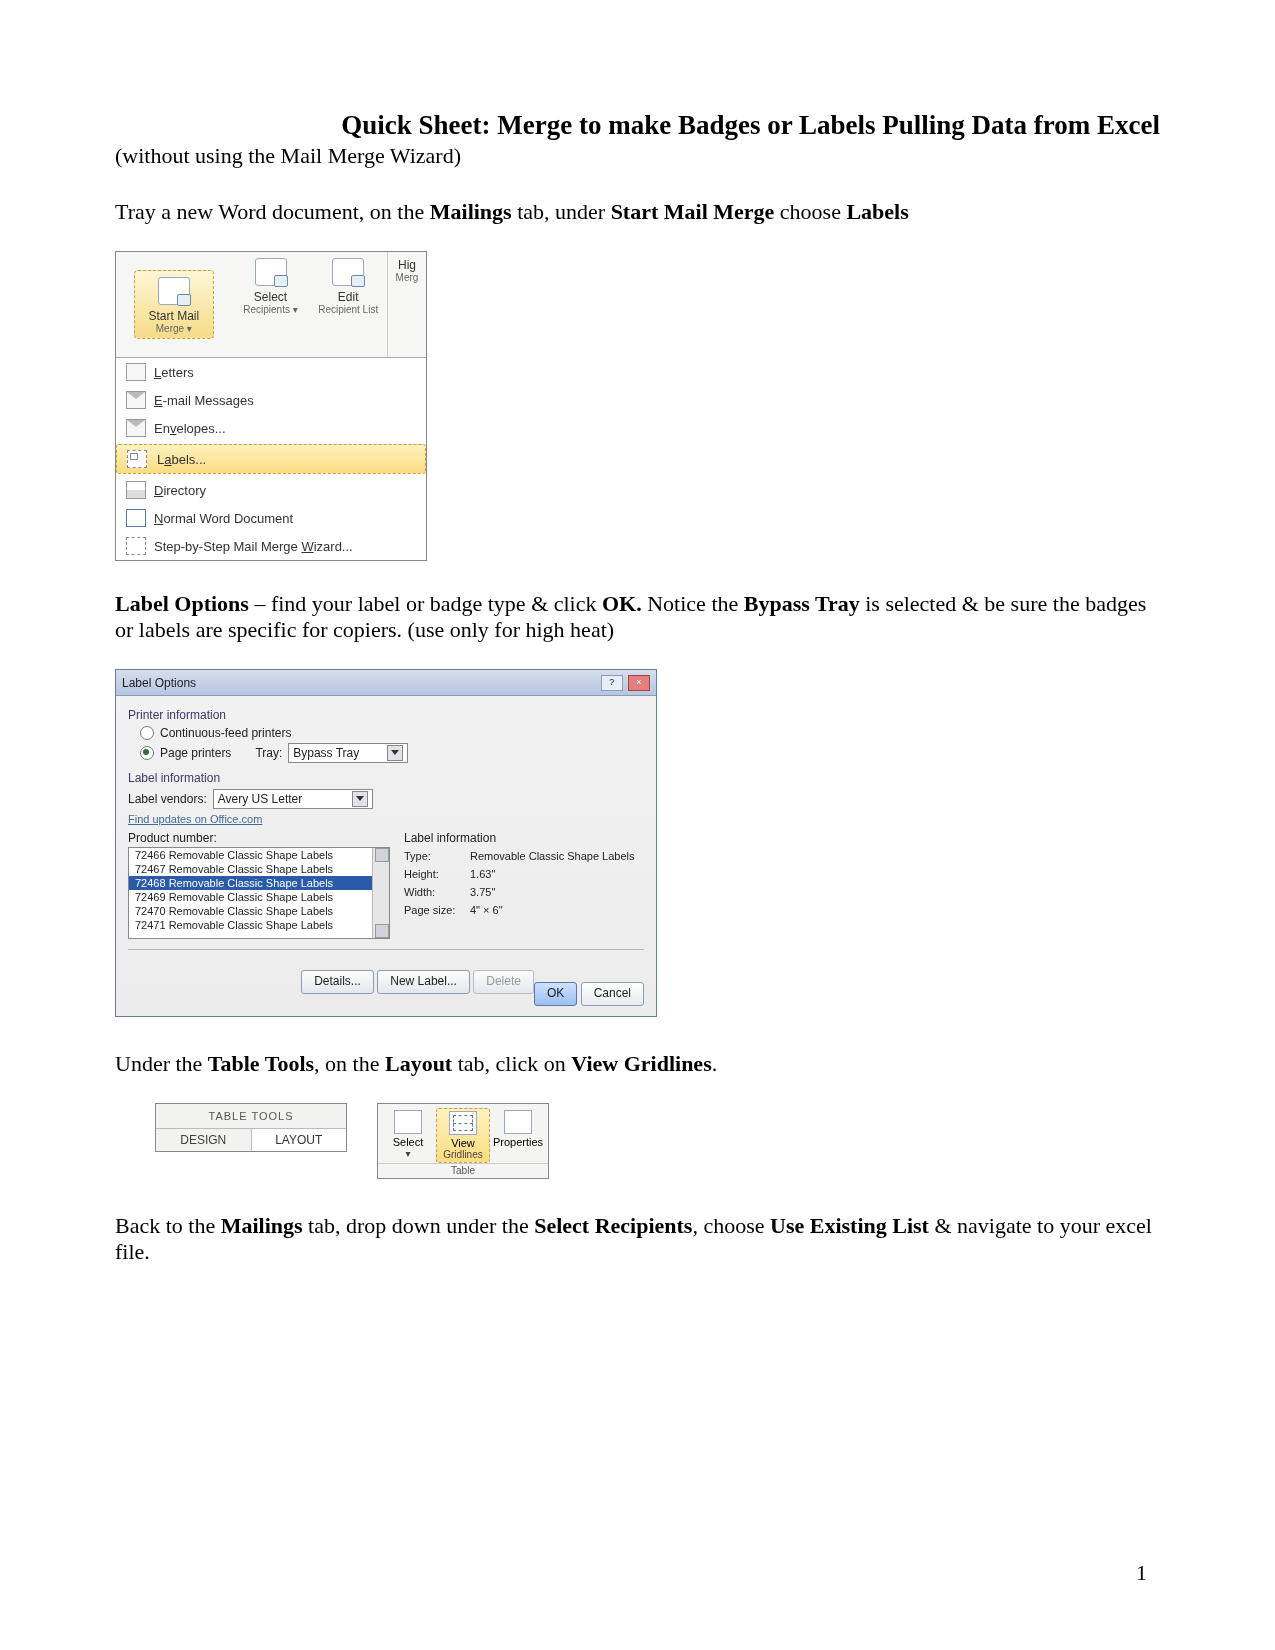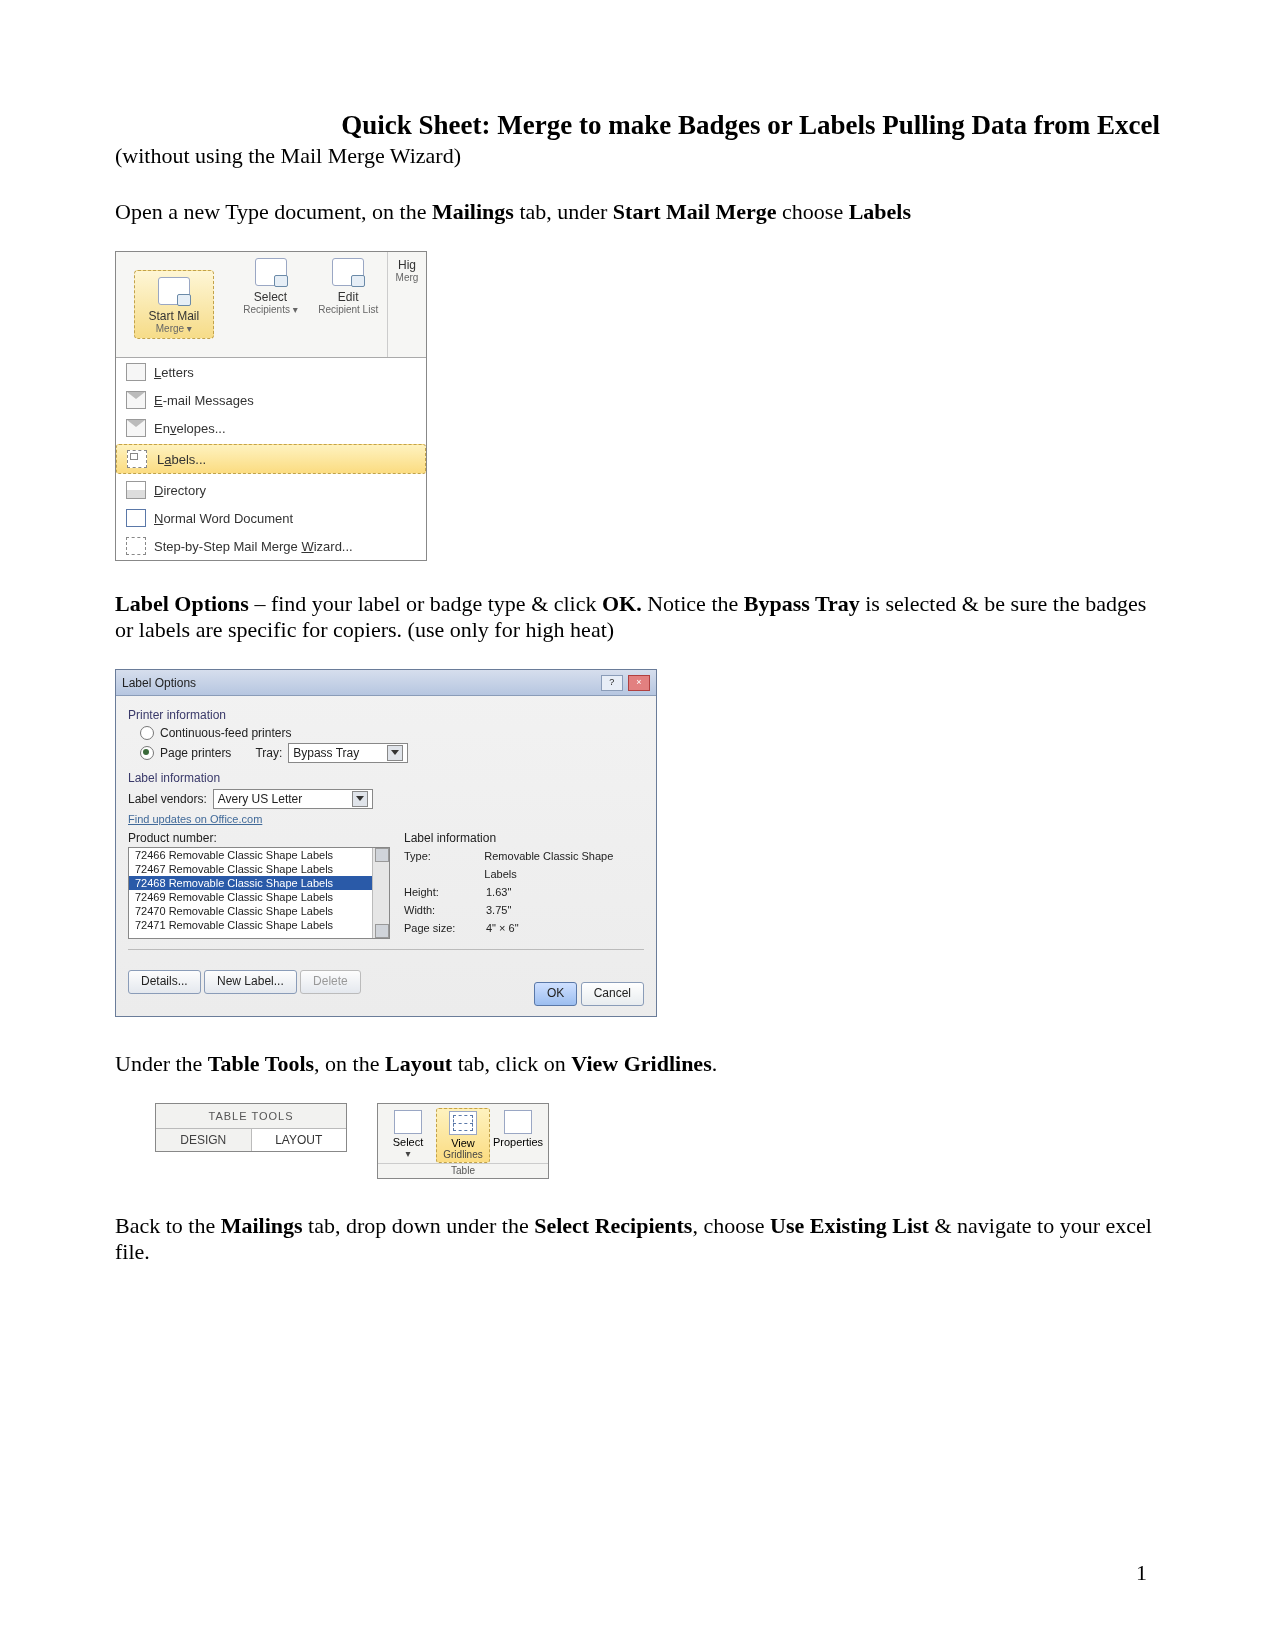--- a/index.html
+++ b/index.html
@@ -144,24 +144,24 @@
   .prodlist .scroll {
     position:absolute;right:0;top:0;bottom:0;width:16px;background:#e6e6e6;border-left:1px solid #bbb;
   }
   .prodlist .scroll::before,.prodlist .scroll::after {
     content:'';position:absolute;left:2px;width:12px;height:12px;background:#d0d4da;border:1px solid #999;
   }
   .prodlist .scroll::before{top:0;} .prodlist .scroll::after{bottom:0;}
   .prodlist .item { padding:1px 6px;font-size:11px;white-space:nowrap; }
   .prodlist .item.sel-item { background:#2a5aa8;color:#fff; }
   .infogrid { font-size:11px;line-height:18px; }
-  .infogrid .row { display:flex;gap:24px; }
+  .infogrid .row { display:flex;gap:8px; }
   .infogrid .k { width:58px; }
   .dlg-foot {
-    display:flex;justify-content:space-between;align-items:center;margin-top:10px;border-top:1px solid #bbb;padding-top:8px;
+    display:flex;justify-content:flex-end;align-items:center;margin-top:10px;border-top:1px solid #bbb;padding-top:8px;
   }
   .btn {
     border:1px solid #8a9cb8;background:linear-gradient(#fdfdfd,#e4e8ee);height:22px;line-height:20px;padding:0 12px;font-size:12px;border-radius:3px;display:inline-block;
   }
   .btn.disabled { color:#999;border-color:#bbb; }
   .btn.primary { background:linear-gradient(#cfe0ff,#9cbef0);border-color:#5a78a8;margin-top:24px; }
   .btn.close2 { background:linear-gradient(#fff,#e8ecef); }
   .linklike { color:#416a99;text-decoration:underline;font-size:11px;margin:4px 0; }
 
   
@@ -201,21 +201,21 @@
 </style>
 </head>
 <body>
 
 <div class="page">
 
   <h1>Quick Sheet: Merge to make Badges or Labels Pulling Data from Excel</h1>
   <div class="subtitle">(without using the Mail Merge Wizard)</div>
 
   <p class="para">
-    <span>Open a new Type document, on the </span><b>Mailings</b><span> tab, under </span><b>Start Mail Merge</b><span> choose </span><b>Labels</b>
+    <span>Tray a new Word document, on the </span><b>Mailings</b><span> tab, under </span><b>Start Mail Merge</b><span> choose </span><b>Labels</b>
   </p>
 
   <div class="shot1">
     <div class="ribbon1">
       <div class="ribbon-btn main-btn">
         <span class="ribbon-icon"></span>
         <span>Start Mail</span><br><small>Merge ▾</small>
       </div>
       <div class="ribbon-btn">
         <span class="ribbon-icon"></span>

